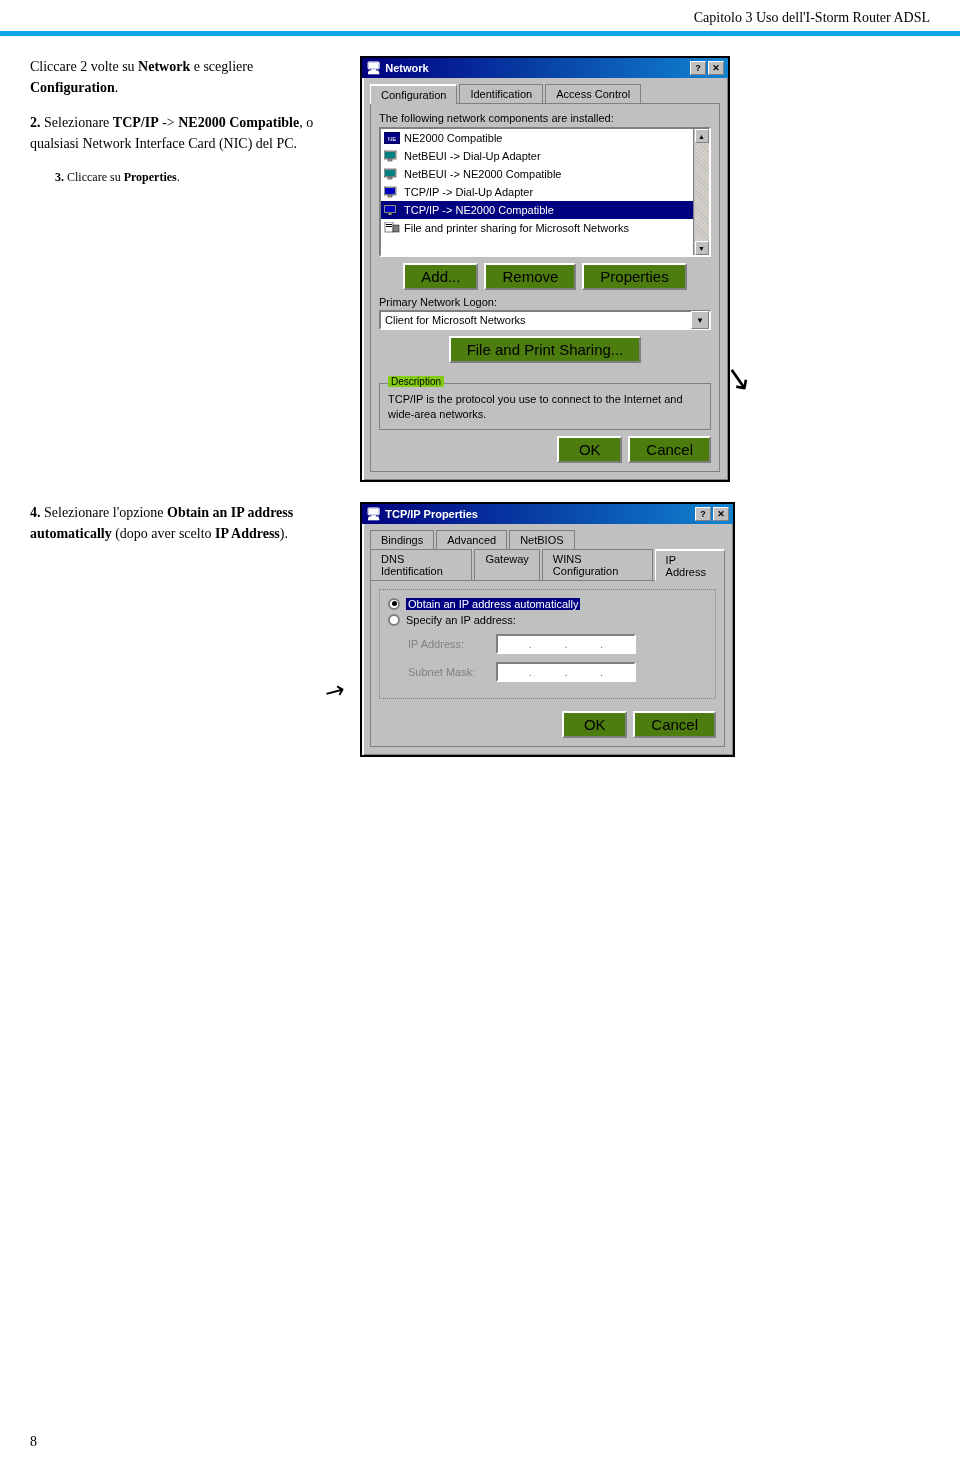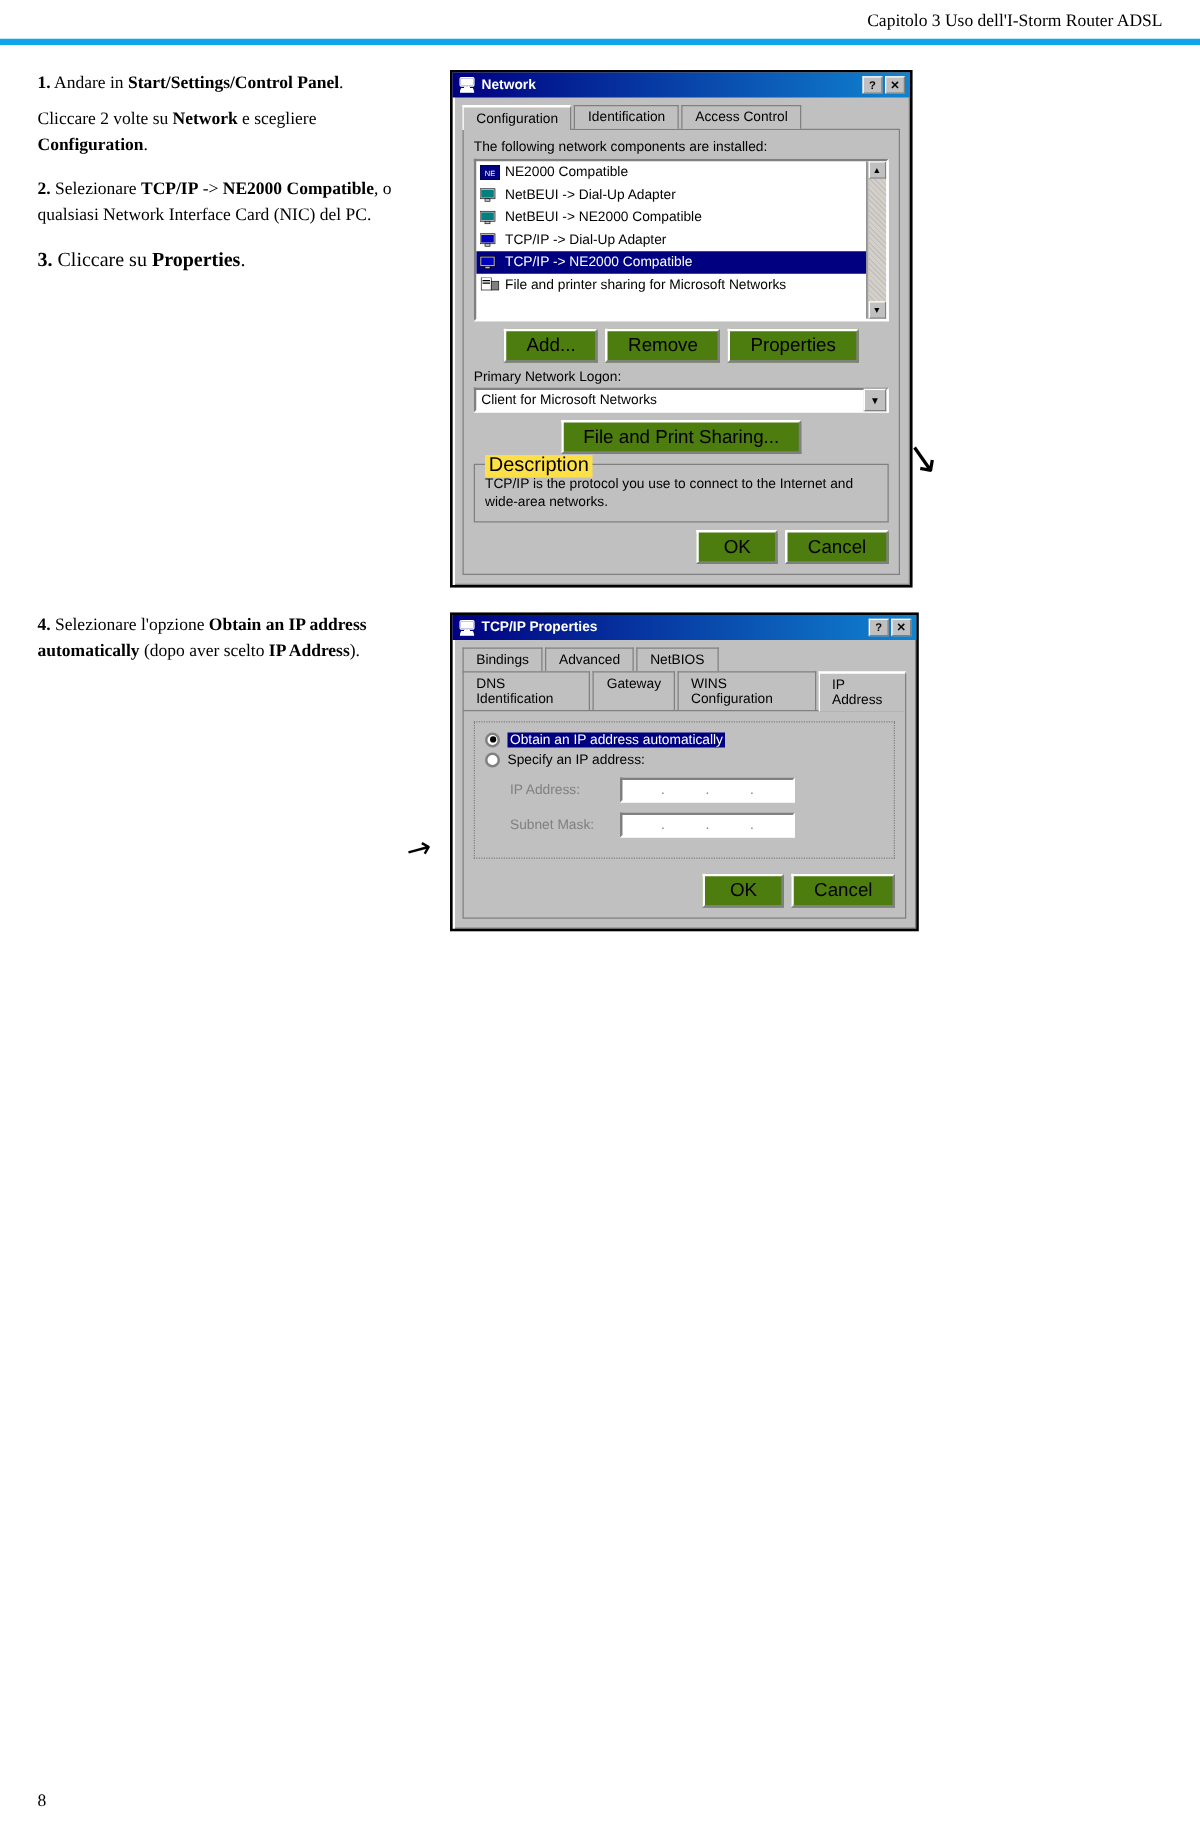--- a/index.html
+++ b/index.html
@@ -202,23 +202,23 @@
       border: 1px solid #808080;
       padding: 4px 8px 6px 8px;
       margin-top: 4px;
       position: relative;
     }
 
     .win-groupbox-label {
       position: absolute;
       top: -8px;
       left: 8px;
-      background: #fde047;
+      background: #84cc16;
       padding: 0 3px;
-      font-size: 16px;
+      font-size: 10px;
       text-align: center;
     }
 
     .win-groupbox-text {
       font-size: 11px;
       line-height: 1.4;
       margin-top: 4px;
     }
 
     .win-bottom-buttons {
@@ -418,32 +418,28 @@
 <div class="page-header">
   <span>Capitolo  3  Uso dell'I-Storm Router ADSL</span>
 </div>
 
 <div class="content">
 
 
   <div class="section-upper">
 
     <div class="left-col">
-      <p style="font-size:14px; line-height:1.5; margin-bottom:8px;">
-        <span class="step-num">1.</span>
-        <span> Andare in  <strong>Start/Settings/Control Panel</strong>.</span>
-      </p>
       <p style="font-size:14px; line-height:1.5; margin-bottom:14px;">
         <span>Cliccare 2 volte su <strong>Network</strong> e scegliere <strong>Configuration</strong>.</span>
       </p>
       <p style="font-size:14px; line-height:1.5; margin-bottom:14px;">
         <span class="step-num">2.</span>
         <span> Selezionare  <strong>TCP/IP</strong>  -&gt;  <strong>NE2000 Compatible</strong>, o qualsiasi Network Interface Card (NIC) del PC.</span>
       </p>
-      <p style="font-size:16px; line-height:1.5;">
+      <p style="font-size:12px; line-height:1.5;margin-left:25px;">
         <span class="step-num">3.</span>
         <span> Cliccare su <strong>Properties</strong>.</span>
       </p>
     </div>
 
     <div class="right-col">
       <div class="dialog-wrapper">
         
         <div class="properties-arrow" style="position:absolute; right:-22px; bottom:85px; font-size:32px; transform: rotate(10deg);">↘</div>
 
@@ -553,21 +549,21 @@
                 <button class="win-button">Remove</button>
                 <button class="win-button">Properties</button>
               </div>
 
               <div class="win-label">Primary Network Logon:</div>
               <div class="win-dropdown">
                 <div class="win-dropdown-text">Client for Microsoft Networks</div>
                 <div class="win-dropdown-arrow">▼</div>
               </div>
 
-              <div style="margin-bottom:8px; text-align:center;">
+              <div style="margin-bottom:20px; text-align:center;">
                 <button class="win-button" style="min-width:140px;">File and Print Sharing...</button>
               </div>
 
               <div class="win-groupbox">
                 <div class="win-groupbox-label">Description</div>
                 <div class="win-groupbox-text">TCP/IP is the protocol you use to connect to the Internet and wide-area networks.</div>
               </div>
 
               <div class="win-bottom-buttons">
                 <button class="win-button">OK</button>

